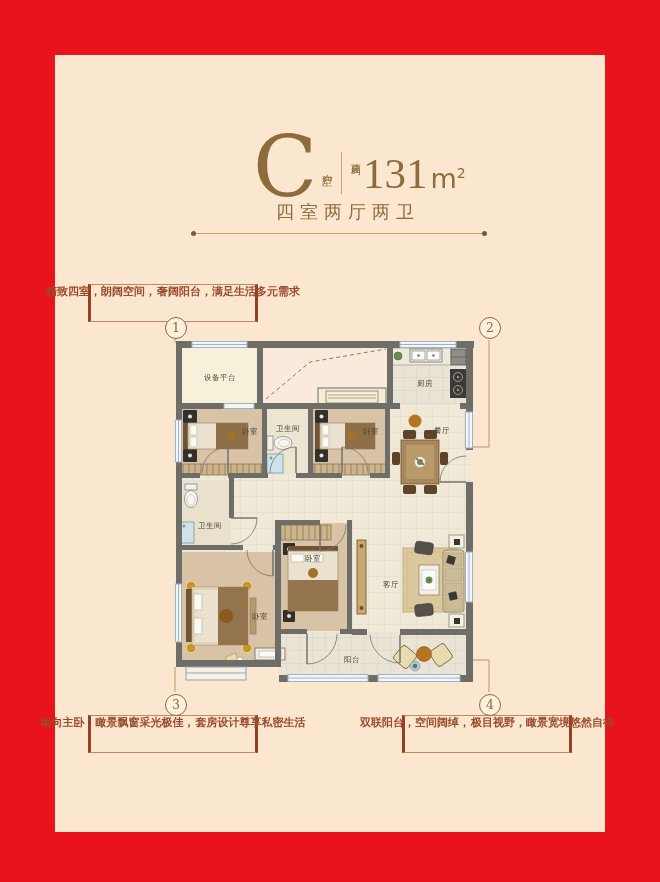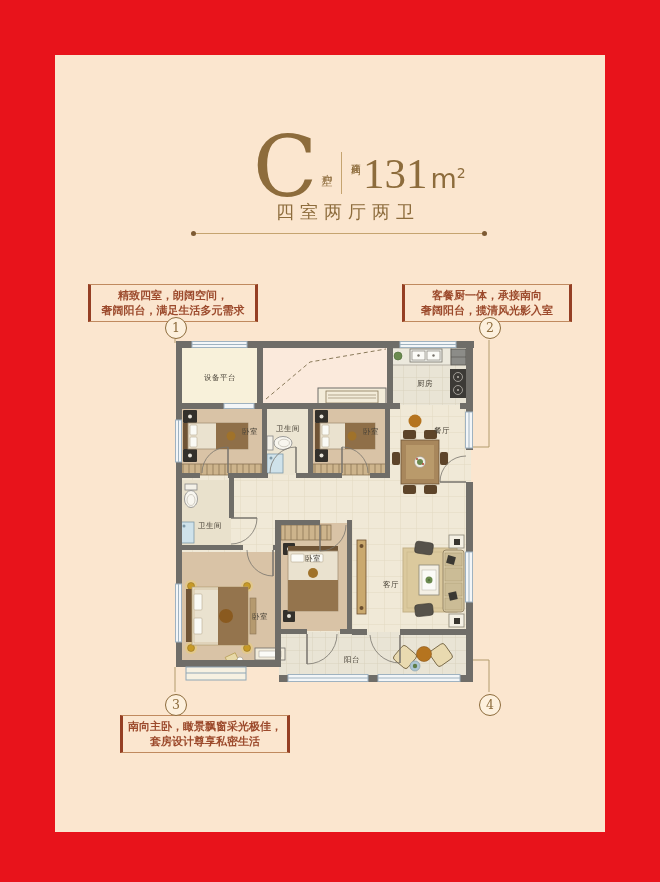--- a/index.html
+++ b/index.html
@@ -21,25 +21,25 @@
   .layout-summary{position:absolute;left:18px;top:145px;width:550px;text-align:center;
             font-size:18px;letter-spacing:6px;color:#8d6c3c;font-family:"DejaVu Serif",serif;}
   .deco-line{position:absolute;left:138px;top:178px;width:292px;height:1px;background:#c5a470;}
   .deco-line .dot{position:absolute;top:-2px;width:5px;height:5px;background:#7d5a33;border-radius:50%;}
   .deco-line .dot.left{left:-2px;}.deco-line .dot.right{right:-2px;}
 
   
   .callout{position:absolute;width:164px;height:36px;
            border-top:1px solid #c08a5f;border-bottom:1px solid #c08a5f;
            border-left:3px solid #953f24;border-right:3px solid #953f24;
-           display:flex;flex-direction:column;justify-content:center;gap:1px;}
+           display:flex;justify-content:center;gap:1px;}
   .callout .line{text-align:center;font-size:11px;line-height:14px;color:#9c4a2c;
            font-family:"DejaVu Serif",serif;font-weight:bold;white-space:nowrap;}
   #co1{left:33px;top:229px;} #co2{left:347px;top:229px;}
-  #co3{left:33px;top:660px;margin-left:32px;} #co4{left:347px;top:660px;}
+  #co3{left:33px;top:660px;} #co4{left:347px;top:660px;}
 
   .num-circle{position:absolute;width:20px;height:20px;border:1px solid #8d6c3c;border-radius:50%;
            background:#fdf0dd;color:#8d6c3c;font-size:12.5px;line-height:20px;text-align:center;
            font-family:"DejaVu Serif",serif;z-index:3;}
   #nc1{left:110px;top:262px;} #nc2{left:424px;top:262px;}
   #nc3{left:110px;top:639px;} #nc4{left:424px;top:639px;}
 
   .plan-svg{position:absolute;left:110px;top:280px;}
   .rl{font-size:7.5px;fill:#494338;letter-spacing:0.5px;text-anchor:middle;
       font-family:"Liberation Sans",sans-serif;}
@@ -61,27 +61,27 @@
     <div class="layout-summary">四室两厅两卫</div>
     <div class="deco-line">
       <span class="dot left"></span>
       <span class="dot right"></span>
     </div>
 
     <div class="callout" id="co1">
       <div class="line">精致四室，朗阔空间，</div>
       <div class="line">奢阔阳台，满足生活多元需求</div>
     </div>
-    <div class="callout" id="co2">
-      <div class="line">客餐厨一体，承接南向</div>
-      <div class="line">奢阔阳台，揽清风光影入室</div>
-    </div>
     <div class="callout" id="co3">
       <div class="line">南向主卧，瞰景飘窗采光极佳，</div>
       <div class="line">套房设计尊享私密生活</div>
+    </div>
+    <div class="callout" id="co4">
+      <div class="line">双联阳台，空间阔绰，</div>
+      <div class="line">极目视野，瞰景宽境悠然自得</div>
     </div>
 
     <div class="num-circle" id="nc1">1</div>
     <div class="num-circle" id="nc2">2</div>
     <div class="num-circle" id="nc3">3</div>
     <div class="num-circle" id="nc4">4</div>
 
     <svg class="plan-svg" width="335" height="365" viewBox="165 335 335 365" xmlns="http://www.w3.org/2000/svg">
       <defs>
         <pattern id="hatch" width="6" height="12" patternUnits="userSpaceOnUse">

